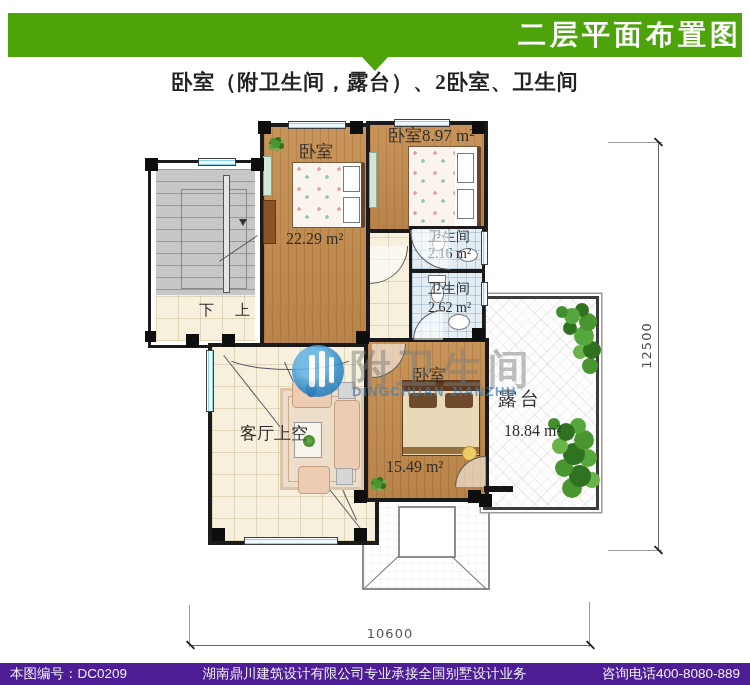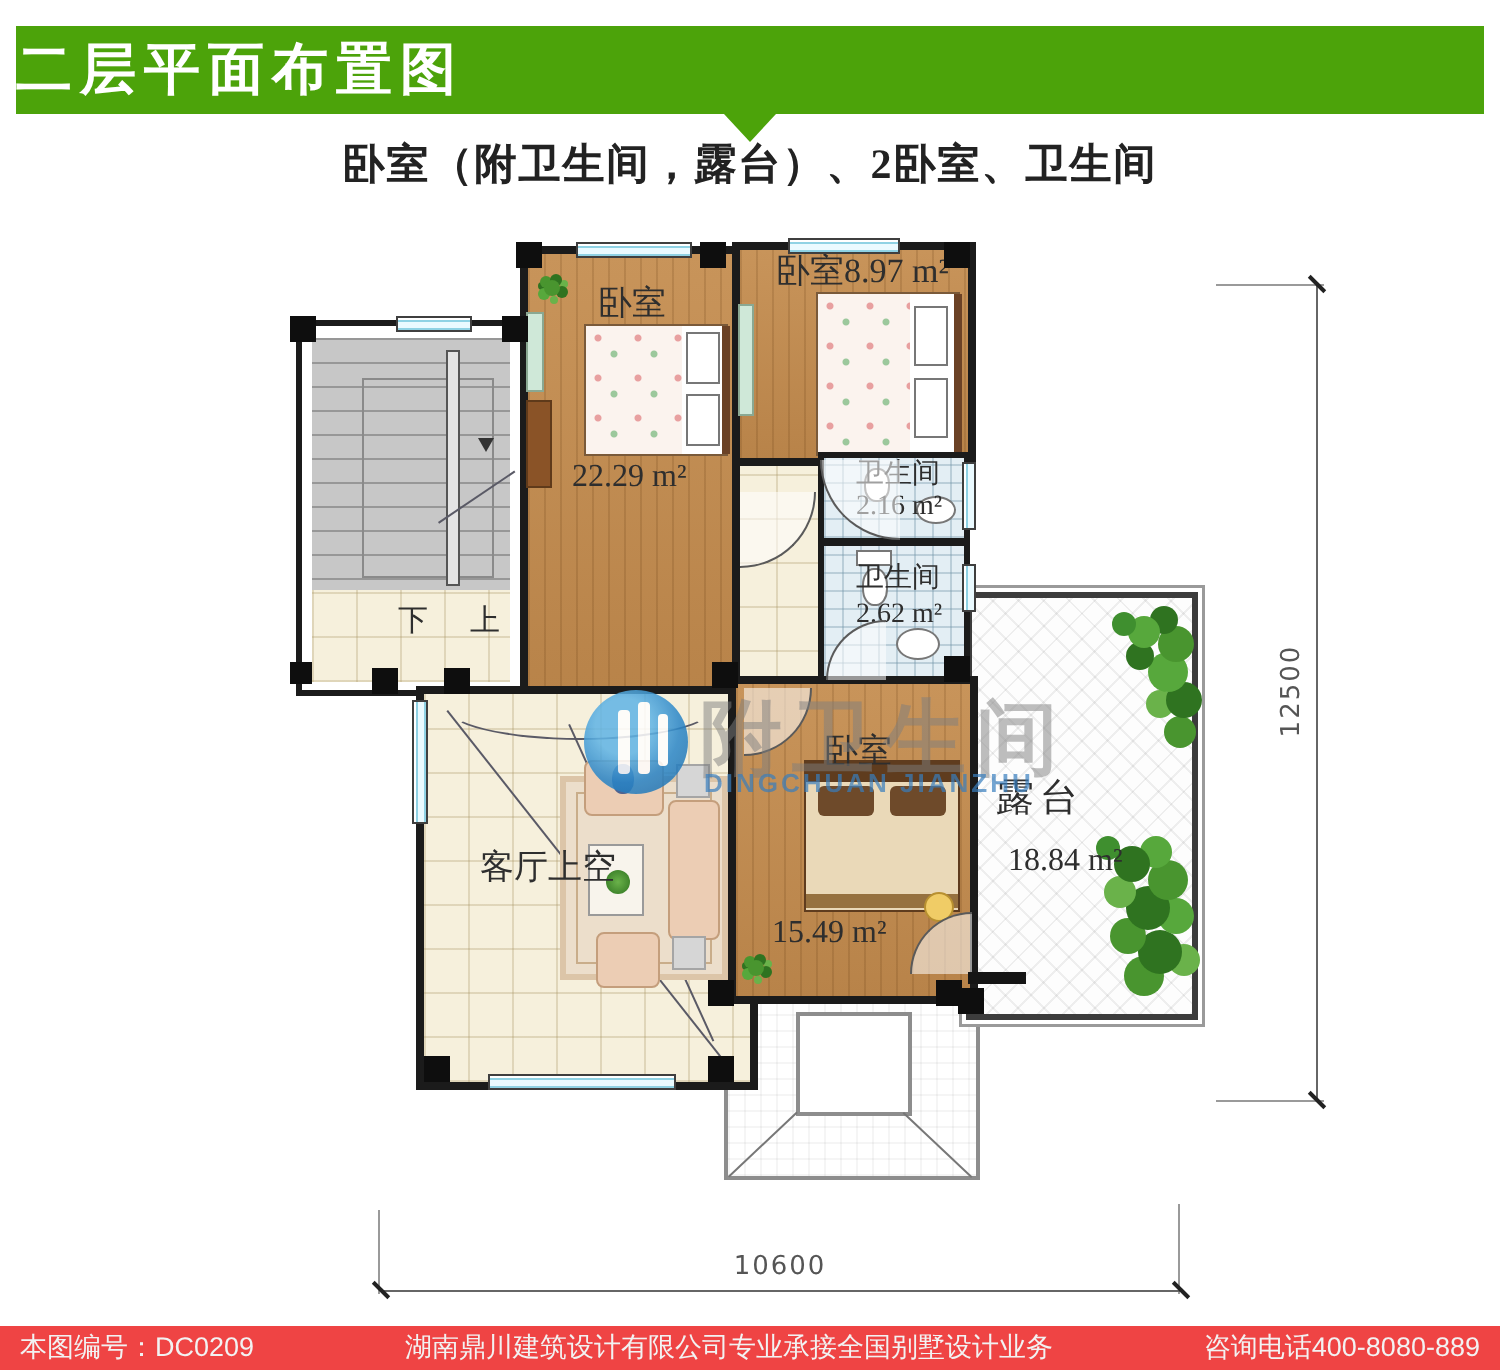--- a/index.html
+++ b/index.html
@@ -4,21 +4,21 @@
 <style>
   html,body{margin:0;padding:0;background:#e9e9e9;}
   *{box-sizing:border-box;}
   #screen{position:relative;width:750px;height:685px;background:#fff;overflow:hidden;
           font-family:"Liberation Serif","DejaVu Serif",serif;}
   .abs{position:absolute;}
   .t{position:absolute;color:#2e2e2e;white-space:nowrap;}
 
   
   .greenbar{left:8px;top:13px;width:734px;height:44px;background:#4ca30a;}
-  .greenbar .title{width:100%;text-align:left;line-height:44px;color:#fff;font-size:28px;
+  .greenbar .title{width:100%;text-align:right;line-height:44px;color:#fff;font-size:28px;
        font-weight:bold;letter-spacing:4px;font-family:"Liberation Sans","DejaVu Sans",sans-serif;}
   .tri{left:362px;top:57px;width:0;height:0;border-left:13px solid transparent;
        border-right:13px solid transparent;border-top:14px solid #4ca30a;}
   .subtitle{left:0;top:68px;width:750px;text-align:center;font-size:21px;font-weight:600;
        color:#222;letter-spacing:1px;}
 
   
   .wood{background:repeating-linear-gradient(90deg,rgba(90,50,10,.16) 0 1px,rgba(0,0,0,0) 1px 8px),
         linear-gradient(180deg,#c8945a,#b88349);}
   .tile-beige{background:repeating-linear-gradient(0deg,rgba(165,145,95,.28) 0 1px,transparent 1px 22px),
@@ -50,21 +50,21 @@
   .roomlabel{font-size:17px;}
   .arealabel{font-size:16px;}
   .bathlabel{font-size:14px;}
 
   .wm-cn{font-size:41px;font-weight:bold;color:rgba(125,125,125,.5);letter-spacing:5px;}
   .wm-en{font-size:13px;font-weight:bold;color:rgba(55,125,190,.7);letter-spacing:1.5px;
         font-family:"Liberation Sans","DejaVu Sans",sans-serif;}
   .logo{width:52px;height:52px;border-radius:50%;background:radial-gradient(circle at 38% 35%,#5fb4e6 0 30%,#2a86c8 60%,#1b6aa8);opacity:.85;}
   .logo .bar{position:absolute;background:#fff;width:6px;border-radius:2px;}
 
-  .footer{left:0;top:663px;width:750px;height:22px;background:#ef4444;display:flex;
+  .footer{left:0;top:663px;width:750px;height:22px;background:#4c1d95;display:flex;
       align-items:center;justify-content:space-between;padding:0 10px;
       font-size:13.5px;color:#f2f2f2;font-family:"Liberation Sans","DejaVu Sans",sans-serif;}
 </style>
 </head>
 <body>
 
 <div id="screen">
 
   <div class="abs greenbar">
     <div class="abs title">二层平面布置图</div>

